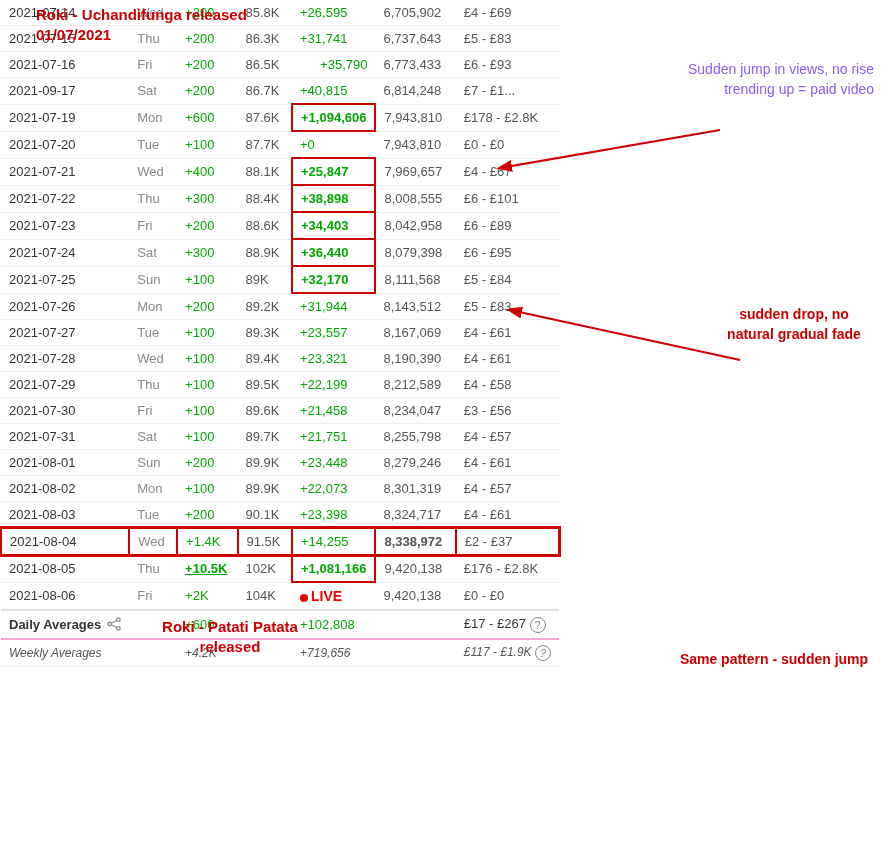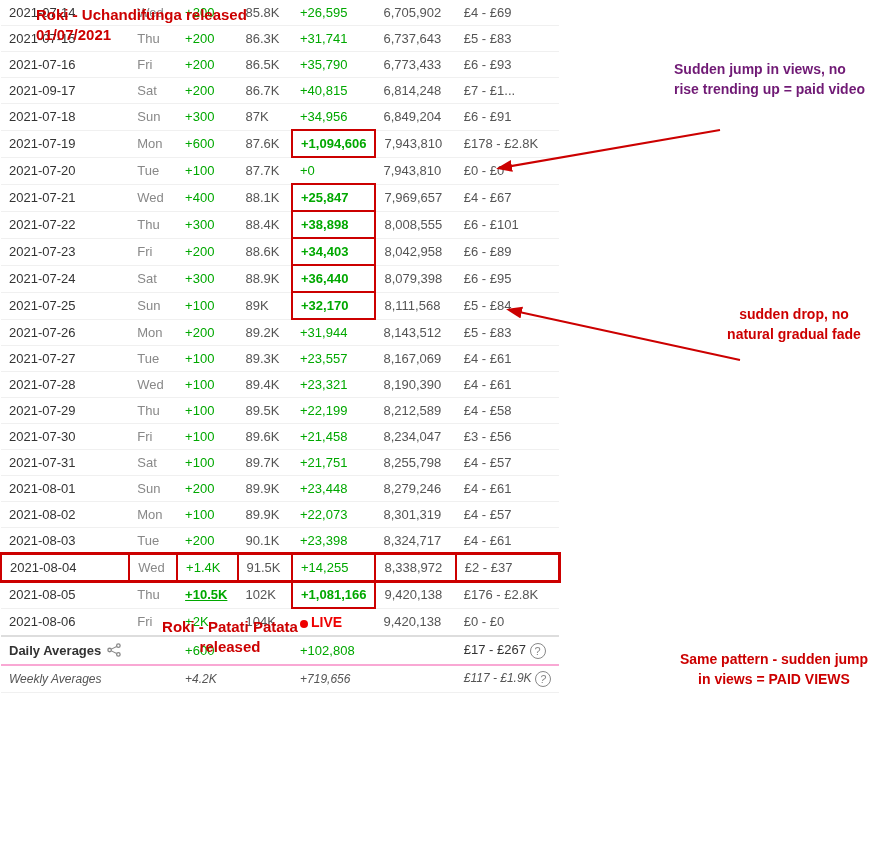--- a/index.html
+++ b/index.html
@@ -93,25 +93,25 @@
       font-weight: bold;
       font-size: 15px;
       line-height: 1.3;
       text-align: center;
       width: 200px;
     }
     .annotation-jump {
       position: absolute;
       top: 60px;
       right: 10px;
-      color: #701a75;
-      font-weight: bold;
+      color: #8b5cf6;
+      font-weight: normal;
       font-size: 14px;
       line-height: 1.4;
-      text-align: left;
+      text-align: right;
       width: 200px;
     }
     .annotation-drop {
       position: absolute;
       top: 305px;
       right: 10px;
       color: #cc0000;
       font-weight: bold;
       font-size: 14px;
       line-height: 1.4;
@@ -176,41 +176,32 @@
           <td class="col-views">86.3K</td>
           <td class="col-revenue" style="color: rgb(0, 168, 0);">+31,741</td>
           <td class="col-total">6,737,643</td>
           <td class="col-est">£5 - £83</td>
         </tr>
         <tr>
           <td class="col-date">2021-07-16</td>
           <td class="col-day">Fri</td>
           <td class="col-subs" style="color: rgb(0, 168, 0);">+200</td>
           <td class="col-views">86.5K</td>
-          <td class="col-revenue" style="color: rgb(0, 168, 0);">+35,790</td>
+          <td class="col-revenue" style="color: rgb(0, 168, 0); text-align: right;">+35,790</td>
           <td class="col-total">6,773,433</td>
           <td class="col-est">£6 - £93</td>
         </tr>
         <tr>
           <td class="col-date">2021-09-17</td>
           <td class="col-day">Sat</td>
           <td class="col-subs" style="color: rgb(0, 168, 0);">+200</td>
           <td class="col-views">86.7K</td>
           <td class="col-revenue" style="color: rgb(0, 168, 0);">+40,815</td>
           <td class="col-total">6,814,248</td>
           <td class="col-est">£7 - £1...</td>
-        </tr>
-        <tr>
-          <td class="col-date">2021-07-18</td>
-          <td class="col-day">Sun</td>
-          <td class="col-subs" style="color: rgb(0, 168, 0);">+300</td>
-          <td class="col-views">87K</td>
-          <td class="col-revenue" style="color: rgb(0, 168, 0);">+34,956</td>
-          <td class="col-total">6,849,204</td>
-          <td class="col-est">£6 - £91</td>
         </tr>
         <tr>
           <td class="col-date">2021-07-19</td>
           <td class="col-day">Mon</td>
           <td class="col-subs" style="color: rgb(0, 168, 0);">+600</td>
           <td class="col-views">87.6K</td>
           <td class="col-revenue" style="border: 2px solid rgb(204, 0, 0); color: rgb(0, 168, 0); font-weight: bold;">+1,094,606</td>
           <td class="col-total">7,943,810</td>
           <td class="col-est">£178 - £2.8K</td>
         </tr>
@@ -348,21 +339,21 @@
           <td class="col-revenue" style="color: rgb(0, 168, 0);">+23,398</td>
           <td class="col-total">8,324,717</td>
           <td class="col-est">£4 - £61</td>
         </tr>
         <tr style="border: 2px solid rgb(204, 0, 0); outline: rgb(204, 0, 0) solid 2px;">
           <td class="col-date" style="border: 2px solid rgb(204, 0, 0);">2021-08-04</td>
           <td class="col-day" style="border: 2px solid rgb(204, 0, 0);">Wed</td>
           <td class="col-subs" style="color: rgb(0, 168, 0); border: 2px solid rgb(204, 0, 0);">+1.4K</td>
           <td class="col-views" style="border: 2px solid rgb(204, 0, 0);">91.5K</td>
           <td class="col-revenue" style="color: rgb(0, 168, 0);">+14,255</td>
-          <td class="col-total" style="border: 2px solid rgb(204, 0, 0);">8,338,972</td>
+          <td class="col-total" style="border: 2px solid rgb(204, 0, 0); font-weight: bold;">8,338,972</td>
           <td class="col-est" style="border: 2px solid rgb(204, 0, 0);">£2 - £37</td>
         </tr>
         <tr>
           <td class="col-date">2021-08-05</td>
           <td class="col-day">Thu</td>
           <td class="col-subs" style="color: rgb(0, 168, 0); text-decoration: underline; font-weight: bold;">+10.5K</td>
           <td class="col-views">102K</td>
           <td class="col-revenue" style="border: 2px solid rgb(204, 0, 0); color: rgb(0, 168, 0); font-weight: bold;">+1,081,166</td>
           <td class="col-total">9,420,138</td>
           <td class="col-est">£176 - £2.8K</td>

